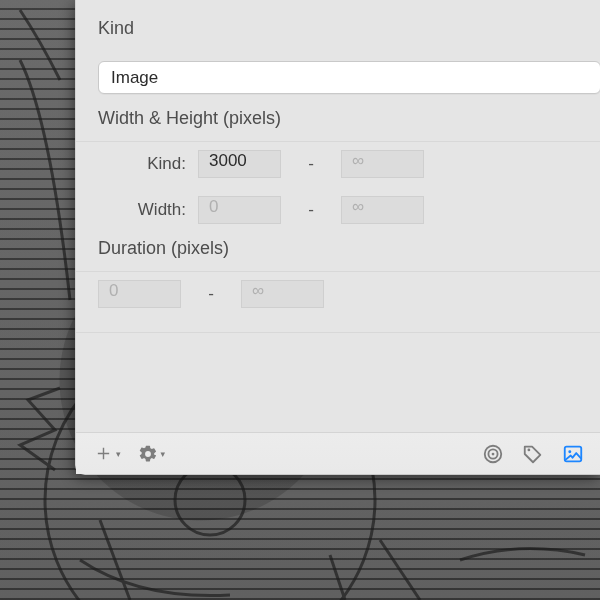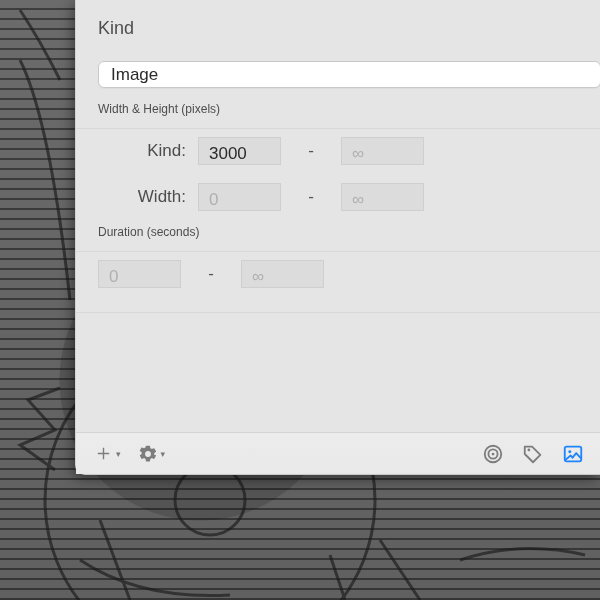--- a/index.html
+++ b/index.html
@@ -28,47 +28,47 @@
       box-shadow: -2px 4px 14px rgba(0,0,0,0.45);
       display:flex; flex-direction:column;
       border-left:1px solid rgba(0,0,0,0.08);
       border-bottom:1px solid rgba(0,0,0,0.12);
     }
     .content { flex:1; padding:18px 0 0 22px; overflow:hidden; }
     .label-head {
       font-size:18px; color:#4e4e4e; margin-bottom:22px;
     }
     .select-field {
-      height:27px;
+      height:33px;
       background:#fff;
       border:1px solid #c9c9c9;
       border-radius:6px;
       display:flex; align-items:center;
       padding:0 12px;
       font-size:17px; color:#2b2b2b;
       box-shadow:0 1px 0 rgba(0,0,0,0.03);
       margin-bottom:14px;
       width:503px;
     }
     .section-label {
-      font-size:12px; color:#4d4d4d; margin:6px 0 12px 0;
+      font-size:18px; color:#4d4d4d; margin:6px 0 12px 0;
     }
     .row {
       display:flex; align-items:center;
       height:36px; margin-bottom:10px;
       font-size:17px; color:#4d4d4d;
     }
     .row .rl {
       width:100px; text-align:right; padding-right:12px;
     }
     .num {
       width:83px; height:28px;
       background:#dcdcdc;
       border:1px solid #cfcfcf;
-      display:flex; align-items:flex-end;
+      display:flex; align-items:flex-start;
       padding:0 10px;
       font-size:17px;
       color:#2b2b2b;
       border-radius:0;
     }
     .num.placeholder { color:#b0b0b0; }
     .dash {
       width:60px; text-align:center; color:#555;
     }
     .sep {
@@ -142,21 +142,21 @@
       <div class="rl">Width:</div>
       <div class="num placeholder">
         <span>0</span>
       </div>
       <div class="dash">-</div>
       <div class="num placeholder">
         <span>∞</span>
       </div>
     </div>
 
-    <div class="section-label">Duration (seconds)</div>
+    <div class="section-label">Duration (pixels)</div>
     <div class="sep"></div>
 
     <div class="row">
       <div class="num placeholder">
         <span>0</span>
       </div>
       <div class="dash">-</div>
       <div class="num placeholder">
         <span>∞</span>
       </div>

